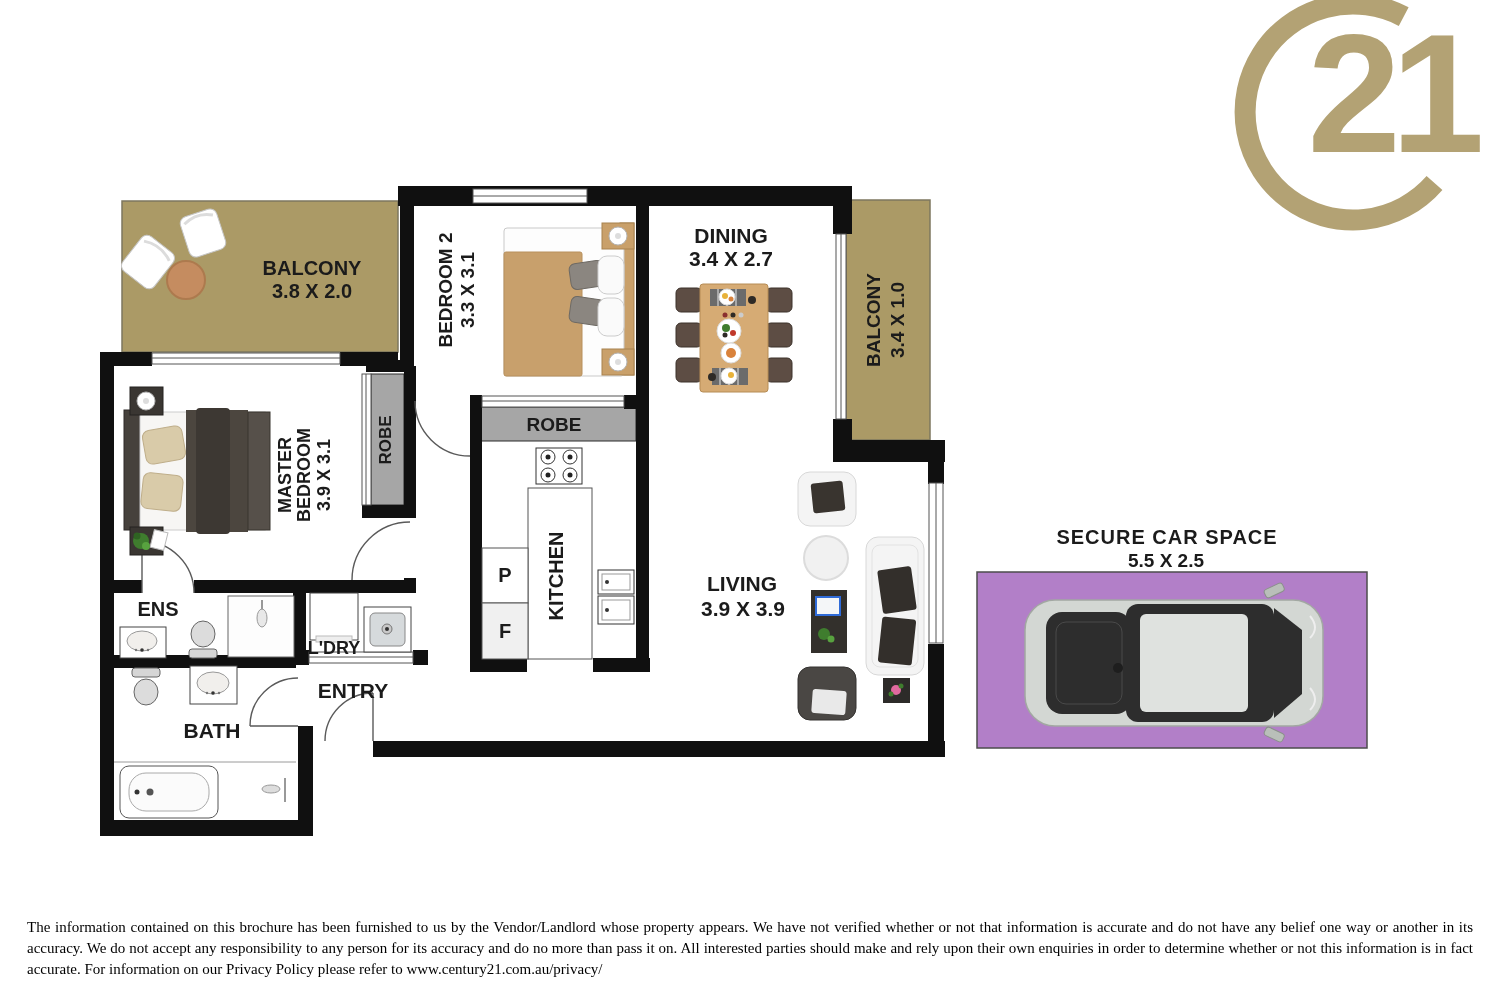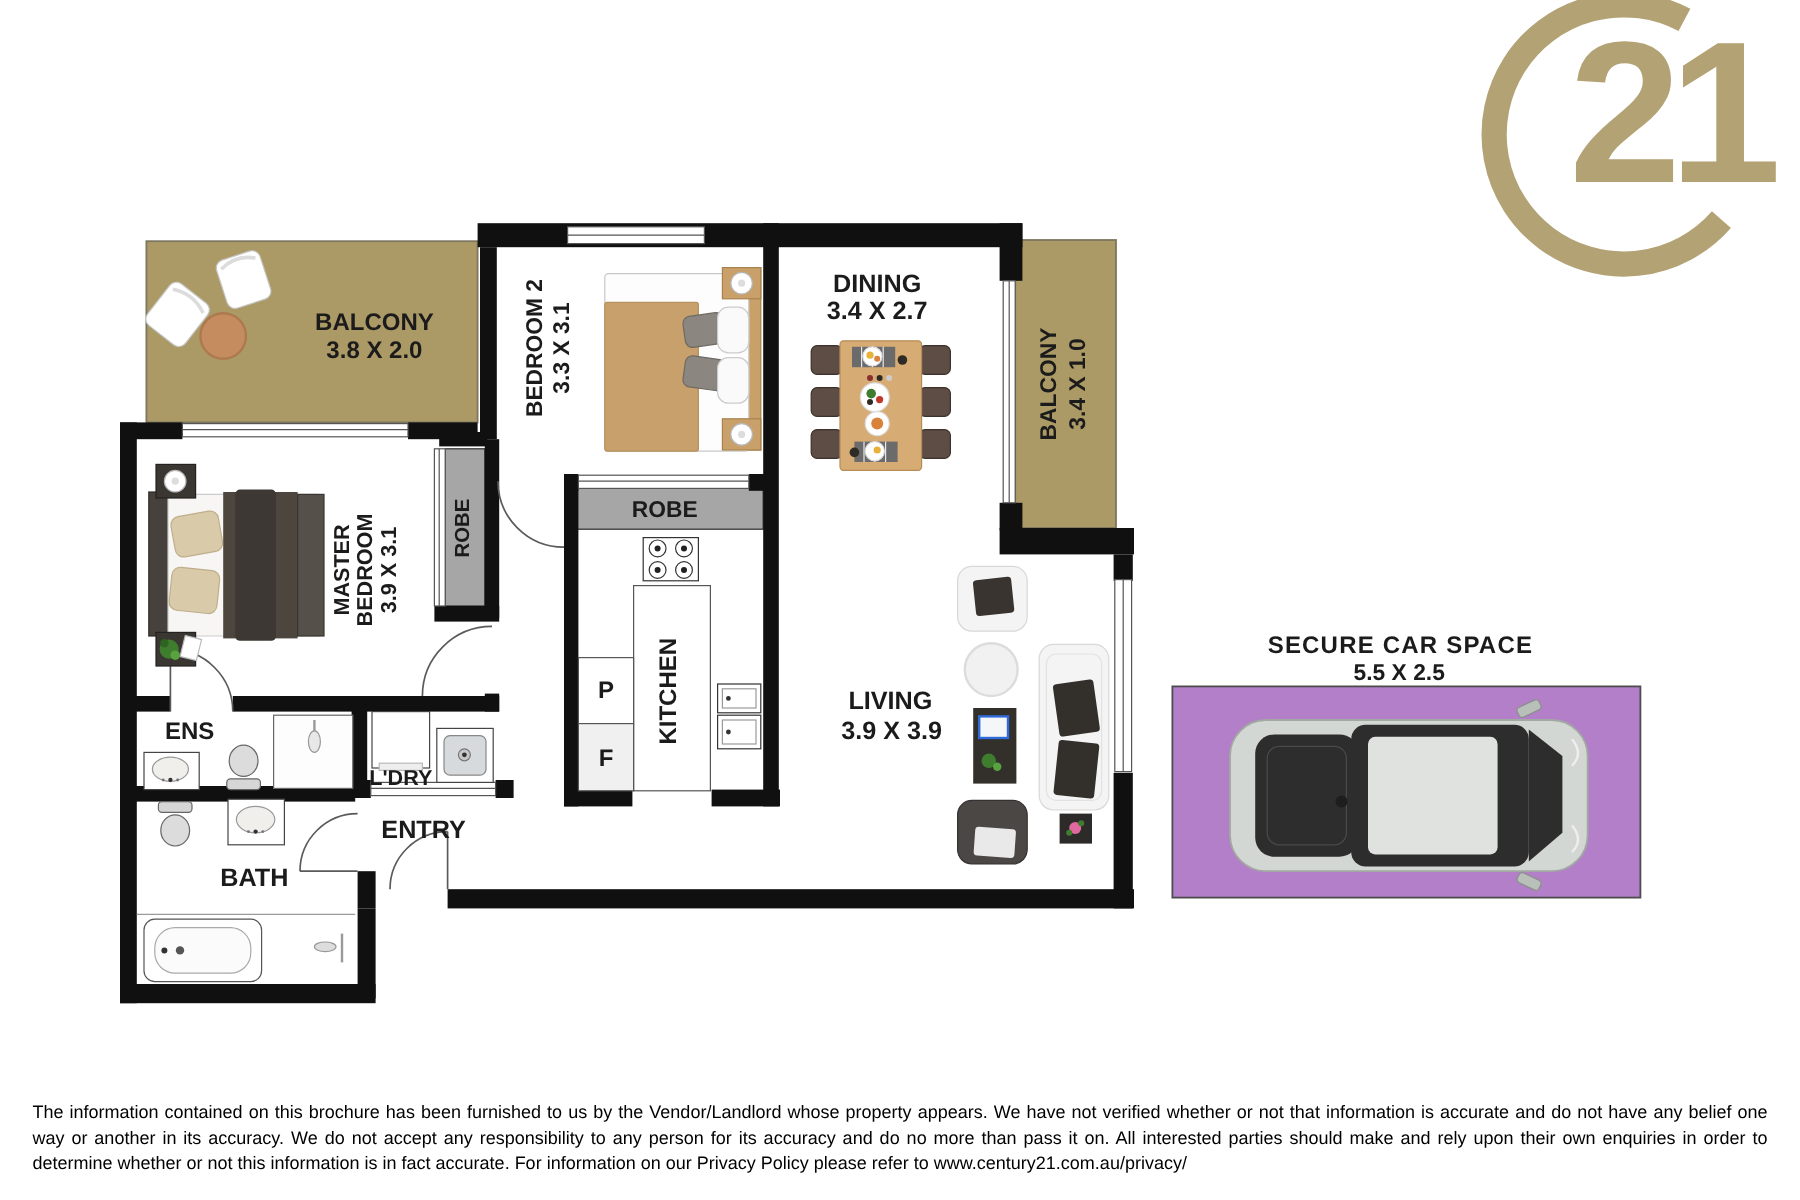--- a/index.html
+++ b/index.html
@@ -3,21 +3,21 @@
 <meta charset="utf-8">
 <style>
   html,body{margin:0;padding:0;background:#ffffff;}
   .canvas{position:relative;width:1500px;height:1000px;background:#ffffff;overflow:hidden;
           font-family:"Liberation Sans",sans-serif;}
   .plan-svg{position:absolute;left:0;top:0;}
   .lbl{font-family:"Liberation Sans",sans-serif;font-weight:bold;fill:#1b1b1b;}
   .logo-num{font-family:"Liberation Sans",sans-serif;font-weight:bold;letter-spacing:-10px;}
   .disclaimer{position:absolute;left:27px;top:917px;width:1446px;
               font-size:15px;line-height:21px;color:#000;text-align:justify;
-              font-family:Liberation Sans, sans-serif;}
+              font-family:Liberation Serif, serif;}
 </style>
 </head>
 <body>
 
 <div class="canvas">
 
 <svg class="plan-svg" width="1500" height="1000" viewBox="0 0 1500 1000">
 
   <g>
     <path d="M 1434.5 183 A 108 108 0 1 1 1403.7 16.6" fill="none" stroke="#b3a274" stroke-width="21"></path>

